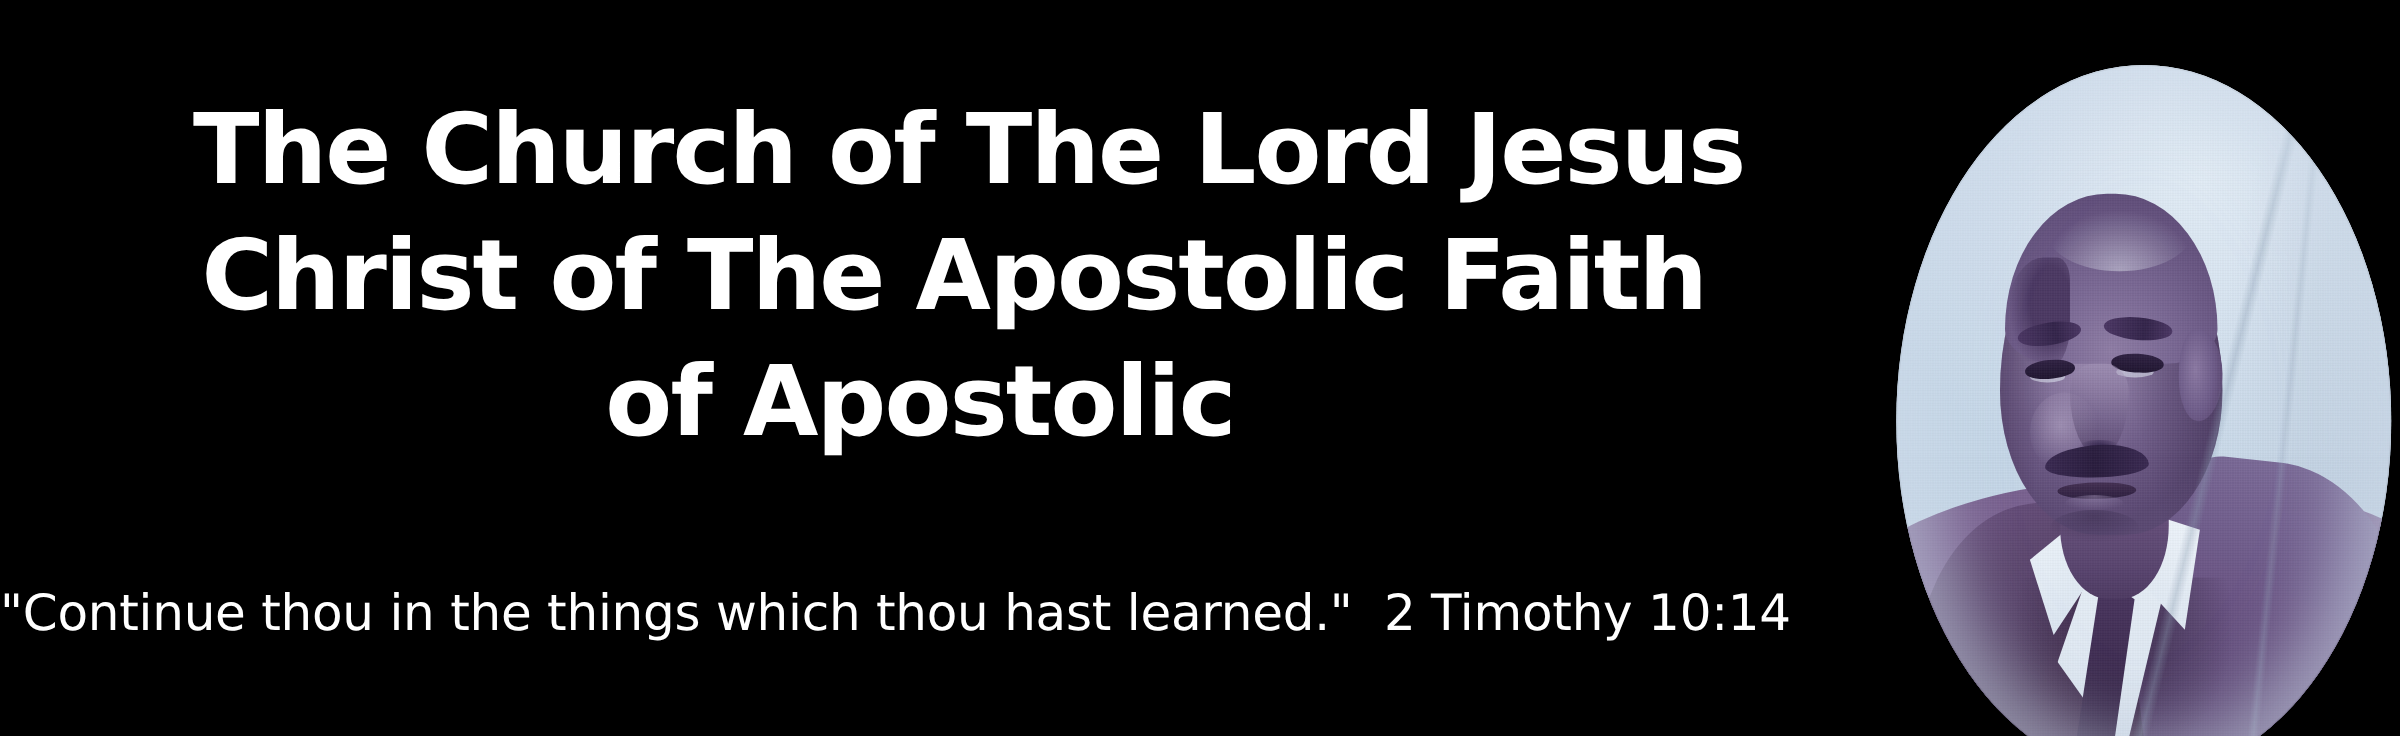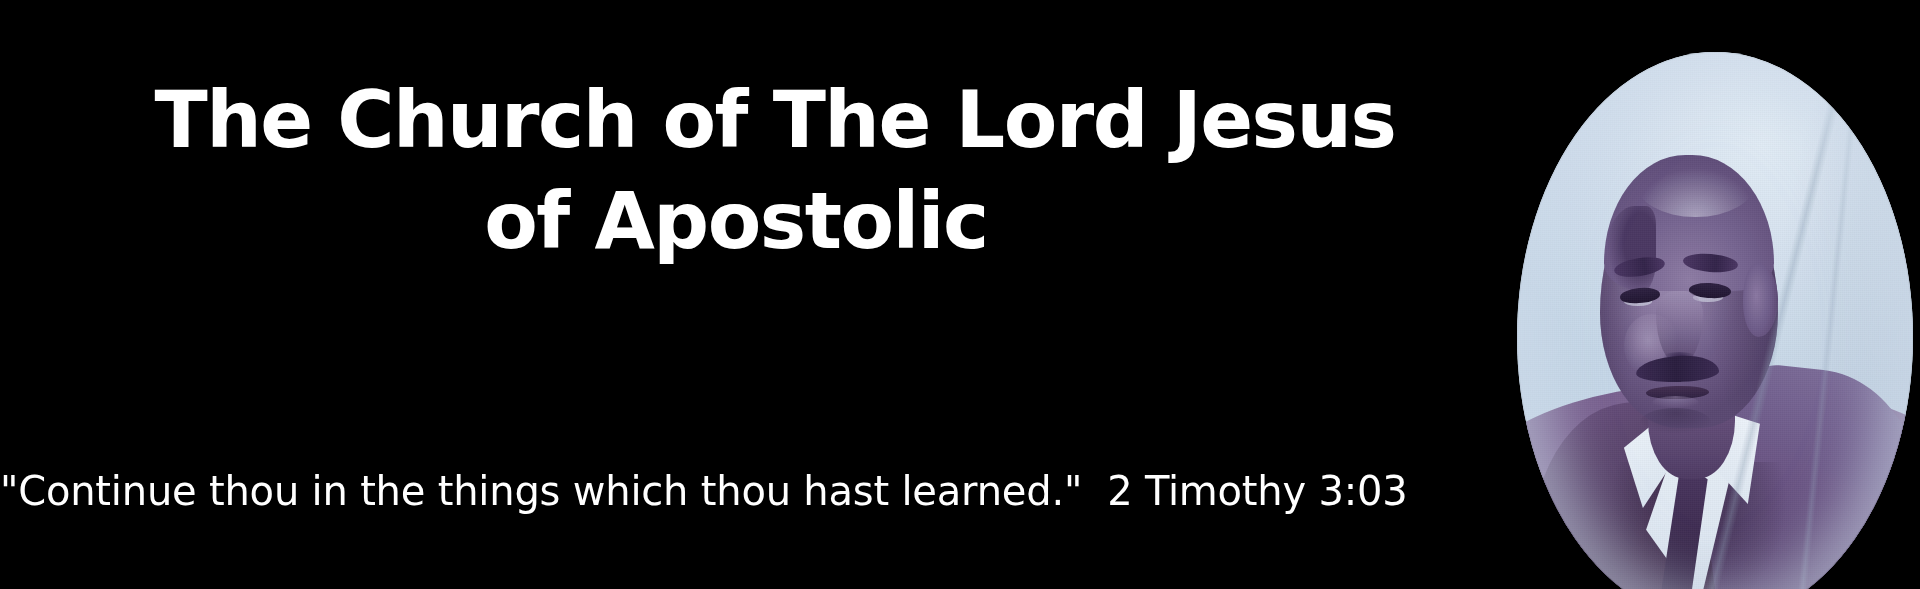--- a/index.html
+++ b/index.html
@@ -377,25 +377,26 @@
 </style>
 </head>
 <body>
 
 <div class="banner">
 
   <div class="text-block">
 
     <h1 class="title">
       <span class="title-line title-line-1">The Church of The Lord Jesus</span>
+      <span class="title-line title-line-2">Christ of The Apostolic Faith</span>
       <span class="title-line title-line-3">of Apostolic</span>
     </h1>
 
     <p class="verse">
-      <span>"Continue thou in the things which thou hast learned."</span><span>&nbsp; </span><span class="verse-ref">2 Timothy 3:03</span>
+      <span>"Continue thou in the things which thou hast learned."</span><span>&nbsp; </span><span class="verse-ref">2 Timothy 10:14</span>
     </p>
 
   </div>
 
   <div class="portrait">
     <div class="paper"></div>
     <div class="paper-tone"></div>
 
     <div class="suit"></div>
     <div class="suit-right"></div>

